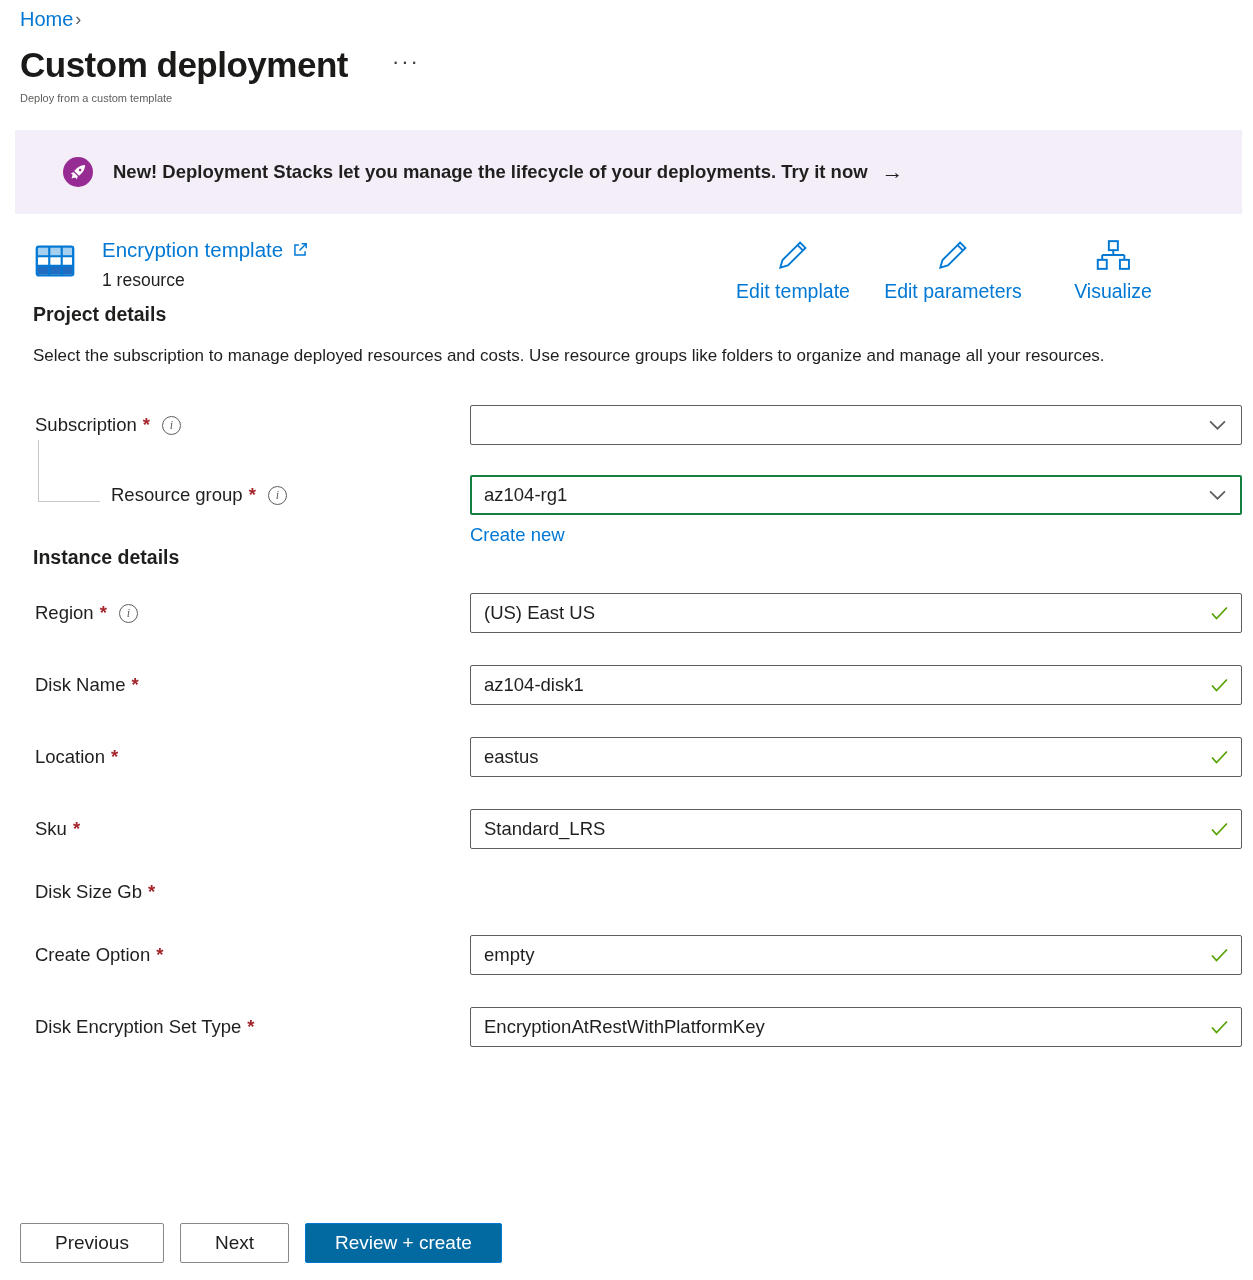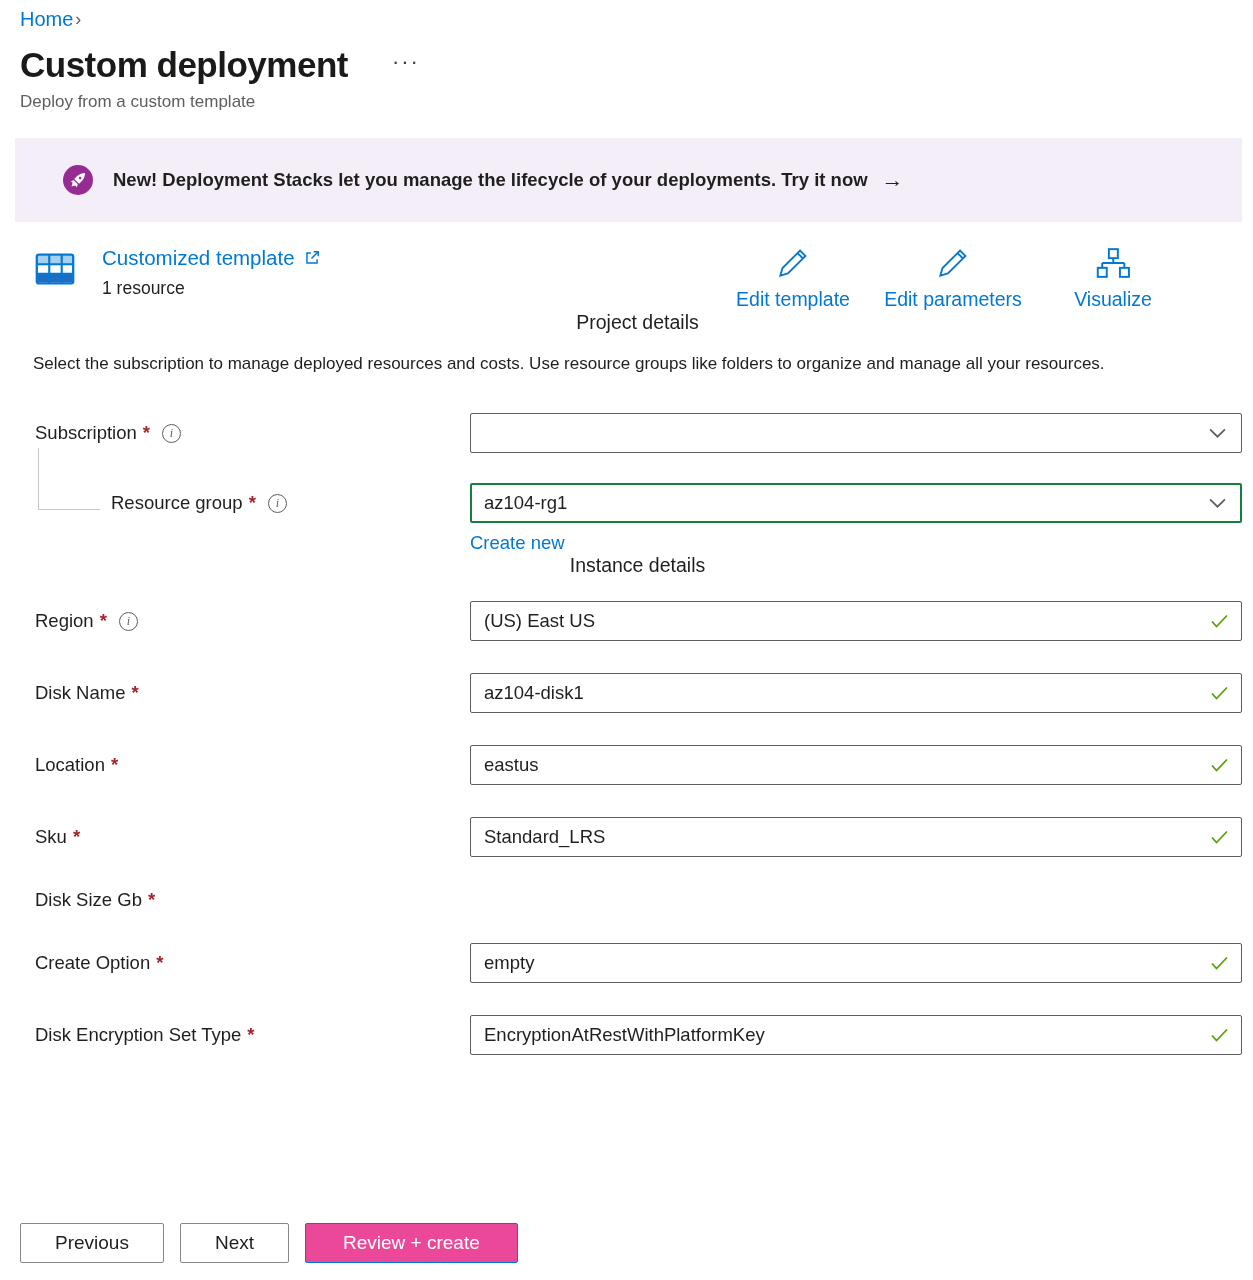--- a/index.html
+++ b/index.html
@@ -14,21 +14,21 @@
 
   
   .breadcrumb { font-size: 20px; display:flex; align-items:center; gap:2px; }
   .breadcrumb a { color:#0078d4; text-decoration:none; cursor:pointer; }
   .breadcrumb .sep { color:#605e5c; font-size:18px; }
 
   
   .title-row { margin-top: 14px; display:flex; align-items:flex-start; }
   h1 { font-size: 35px; font-weight: 700; margin:0; letter-spacing:-0.5px; color:#1b1a19; }
   .more-menu { color:#3b3a39; font-size:22px; margin-left:44px; margin-top:4px; cursor:pointer; letter-spacing:2px; }
-  .subtitle { margin-top: 7px; color:#605e5c; font-size:17px; }
+  .subtitle { margin-top: 7px; color:#605e5c; font-size:11px; }
 
   
   .banner {
     margin-top: 26px; margin-left:-5px; height: 84px;
     background: #f4eef8; display:flex; align-items:center;
     padding-left: 48px;
     font-weight: bold;
   }
   .rocket-circle {
     width:30px; height:30px; border-radius:50%;
@@ -43,21 +43,21 @@
   .template-row { margin-top: 24px; display:flex; align-items:flex-start; padding-left:12px; }
   .template-icon { flex-shrink:0; }
   .template-info { margin-left: 24px; }
   .template-link { color:#0078d4; font-size:20.5px; text-decoration:none; display:flex; align-items:center; gap:8px; cursor:pointer; }
   .resource-count { margin-top: 8px; font-size: 17.5px; color:#201f1e; }
   .template-actions { margin-left:auto; display:flex; padding-right:49px; }
   .action { display:flex; flex-direction:column; align-items:center; width:160px; cursor:pointer; }
   .action .lbl { color:#0078d4; font-size:19.5px; margin-top:8px; }
 
   
-  h2.section-heading { font-size:19.5px; font-weight:400; margin:0; margin-left:13px; color:#201f1e;text-align:center; }
+  h2.section-heading { font-size:19.5px; font-weight:700; margin:0; margin-left:13px; color:#201f1e; }
   .proj-heading { margin-top: 40px; }
   .inst-heading { margin-top: 42px; }
   .desc { margin: 14px 0 0 13px; font-size:17px; line-height:31px; max-width:1150px; color:#201f1e; }
 
   
   .form-row { display:flex; align-items:center; margin-left:15px; }
   .row-sub { margin-top: 34px; }
   .row-rg { margin-top: 30px; }
   .row-first { margin-top: 24px; }
   .row-std { margin-top: 32px; }
@@ -95,21 +95,21 @@
   
   .footer {
     position:absolute; left:0; right:0; bottom:0; height:74px;
     background:#fff; display:flex; align-items:center; gap:16px;
     padding-left:20px;
   }
   .btn {
     height:40px; font-size:19px; font-family:inherit; border-radius:2px; cursor:pointer;
   }
   .btn-secondary { background:#fff; border:1px solid #8a8886; color:#201f1e; padding:0 34px; }
-  .btn-primary { background:#ec4899; border:1px solid #0078d4; color:#fff; padding:0 37px; }
+  .btn-primary { background:#0369a1; border:1px solid #0078d4; color:#fff; padding:0 29px; }
 </style>
 </head>
 <body>
 
 <div class="page">
 
   
   <div class="breadcrumb">
     <a>Home</a>
     <span class="sep">›</span>
@@ -142,21 +142,21 @@
     <span class="template-icon">
       <svg width="46" height="46" viewBox="0 0 48 48">
         <rect x="5" y="9" width="38" height="30" rx="2" fill="#ffffff" stroke="#0078d4" stroke-width="2.4"></rect>
         <rect x="6" y="10" width="36" height="9" fill="#0078d4" opacity="0.35"></rect>
         <rect x="6" y="29" width="36" height="9" fill="#1f6cc0"></rect>
         <path d="M5 19h38 M5 29h38 M18 9v30 M31 9v30" stroke="#0078d4" stroke-width="2.2" fill="none"></path>
       </svg>
     </span>
     <div class="template-info">
       <a class="template-link">
-        <span>Customized template</span>
+        <span>Encryption template</span>
         <svg width="18" height="18" viewBox="0 0 16 16" fill="none" stroke="#0078d4" stroke-width="1.3">
           <path d="M7 3.5H3.5v9h9V9"></path>
             <path d="M9.5 2.5h4v4"></path>
             <path d="M13.5 2.5L7.5 8.5"></path>
         </svg>
       </a>
       <div class="resource-count">1 resource</div>
     </div>
     <div class="template-actions">
       <div class="action">

